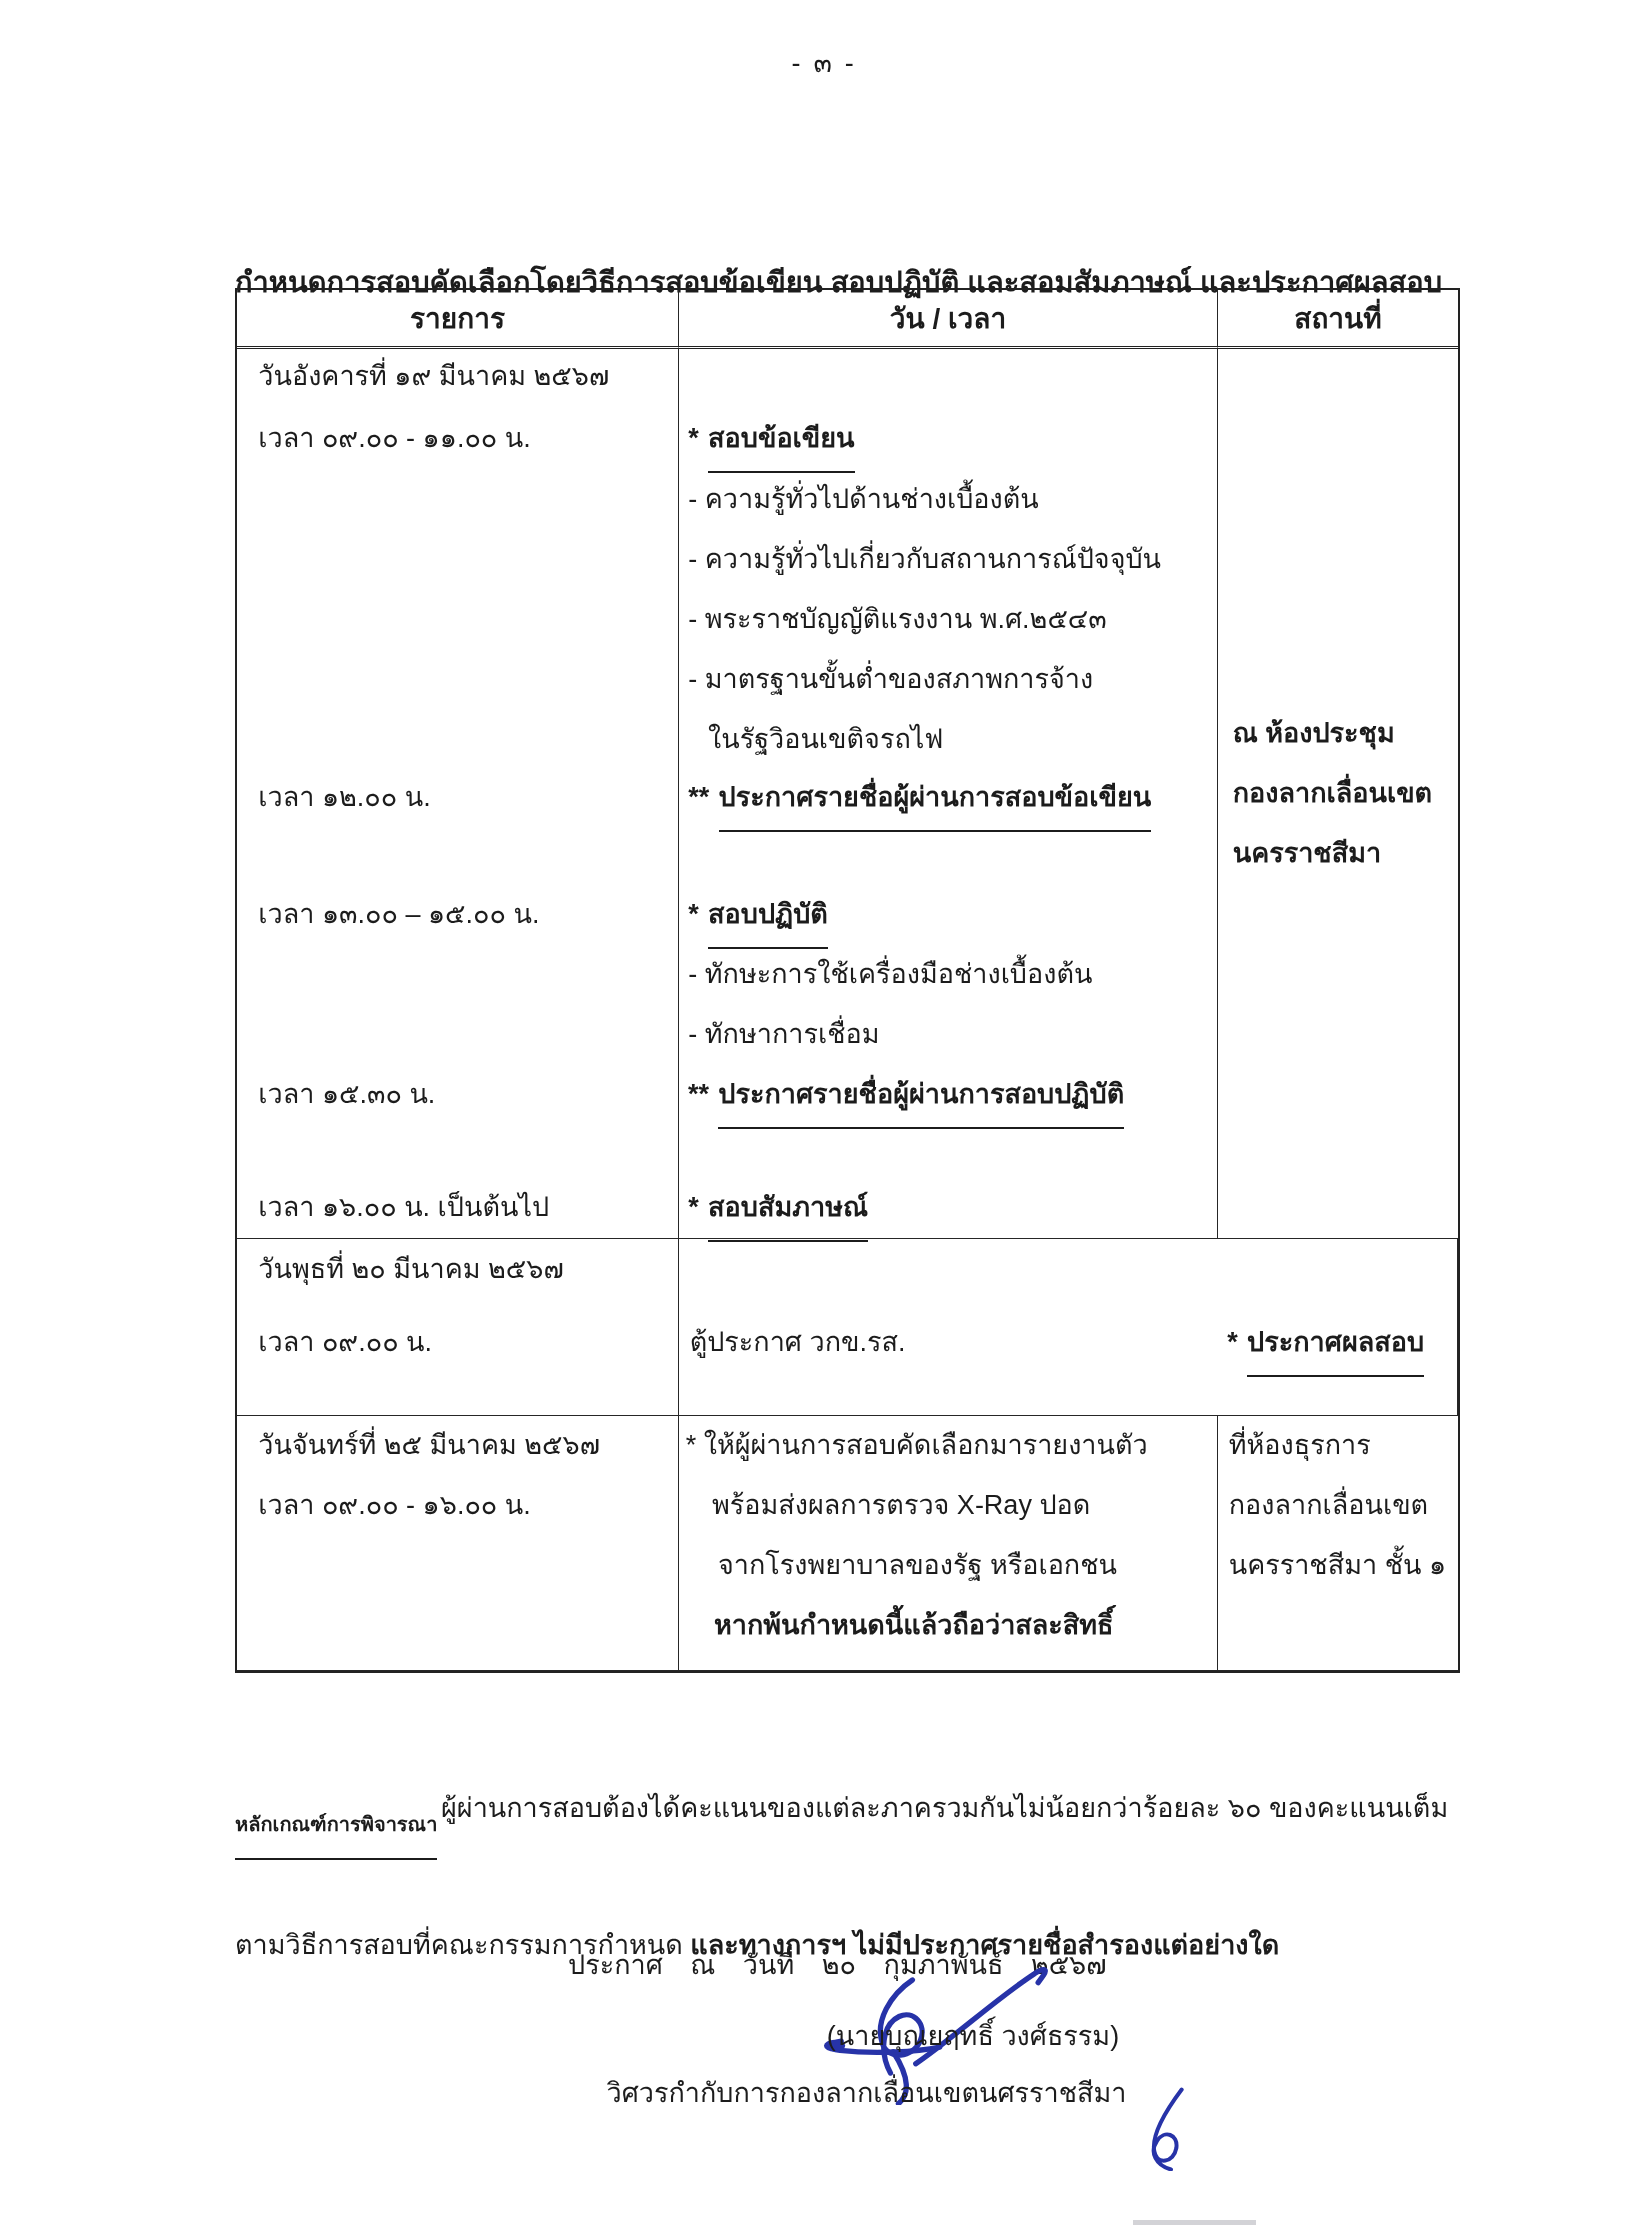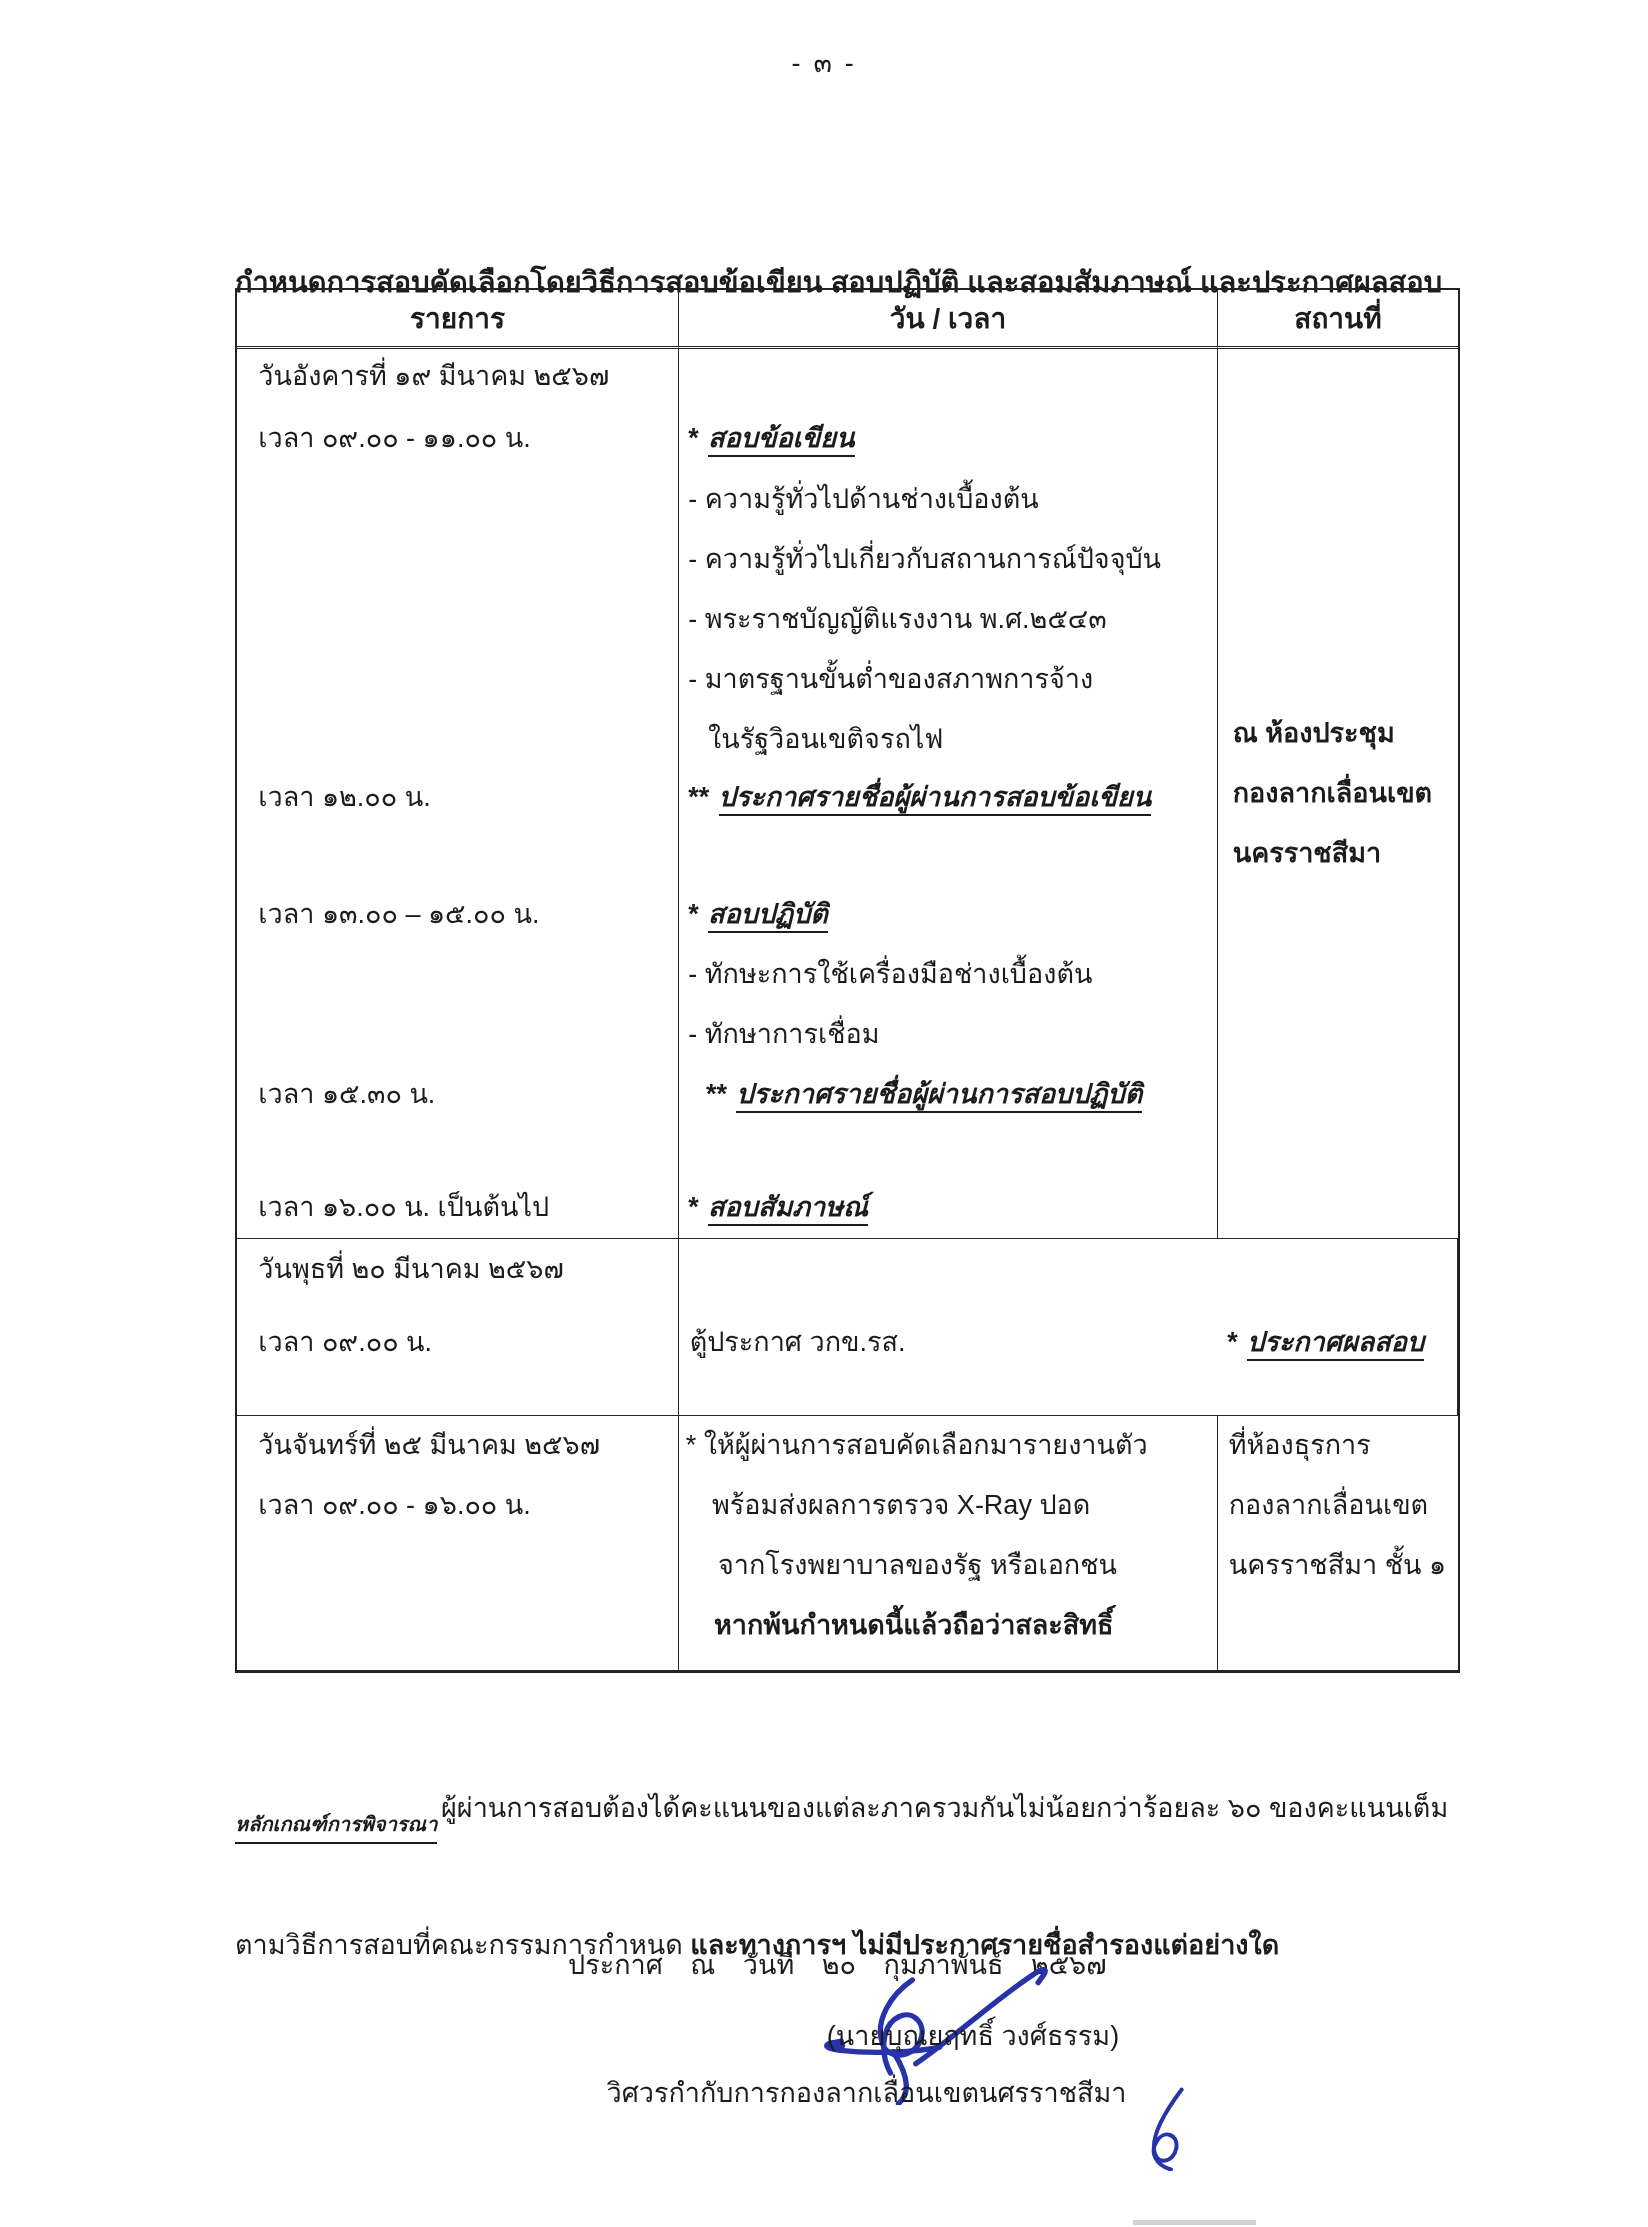--- a/index.html
+++ b/index.html
@@ -3,21 +3,21 @@
 <meta charset="utf-8">
 <style>
   html,body{margin:0;padding:0;}
   body{
     width:1648px;height:2227px;position:relative;background:#ffffff;
     font-family:"Liberation Sans","DejaVu Sans",sans-serif;
     color:#1c1c1c;font-size:27px;overflow:hidden;
   }
   .abs{position:absolute;white-space:nowrap;}
   .b{font-weight:700;}
-  .ul{border-bottom:2px solid currentColor;padding-bottom:2px;font-style:italic;}
+  .ul{border-bottom:2px solid currentColor;padding-bottom:18px;}
   .pagenum{top:41px;left:0;right:0;text-align:center;letter-spacing:2.7px;}
   .title{top:219px;left:235px;font-size:29px;margin-top:40px;}
   
   .tbl{
     position:absolute;left:235px;top:288px;width:1221px;
     border:2px solid #222;display:grid;
     grid-template-columns:442px 539px 240px;
     grid-template-rows:59px 890px 177px 255px;
   }
   .cell{position:relative;border-right:1.7px solid #262626;border-bottom:1.7px solid #262626;}
@@ -70,21 +70,21 @@
     <span class="ln" style="top:316px;left:9.3px">- มาตรฐานขั้นต่ำของสภาพการจ้าง</span>
     <span class="ln" style="top:376px;left:29px">ในรัฐวิอนเขติจรถไฟ</span>
     <span class="ln" style="top:434px;left:9.3px">
       <span class="mk">**</span><span class="b ul">ประกาศรายชื่อผู้ผ่านการสอบข้อเขียน</span>
     </span>
     <span class="ln" style="top:551px;left:9.3px">
       <span class="mk">*</span><span class="b ul">สอบปฏิบัติ</span>
     </span>
     <span class="ln" style="top:611px;left:9.3px">- ทักษะการใช้เครื่องมือช่างเบื้องต้น</span>
     <span class="ln" style="top:671px;left:9.3px">- ทักษาการเชื่อม</span>
-    <span class="ln" style="top:731px;left:27px">
+    <span class="ln" style="top:731px;left:9px">
       <span class="mk">**</span><span class="b ul">ประกาศรายชื่อผู้ผ่านการสอบปฏิบัติ</span>
     </span>
     <span class="ln" style="top:844px;left:9.3px">
       <span class="mk">*</span><span class="b ul">สอบสัมภาษณ์</span>
     </span>
   </div>
 
   <div class="cell last">
     <span class="ln b" style="top:370px;left:14.7px">ณ ห้องประชุม</span>
     <span class="ln b" style="top:430px;left:14.7px">กองลากเลื่อนเขต</span>

